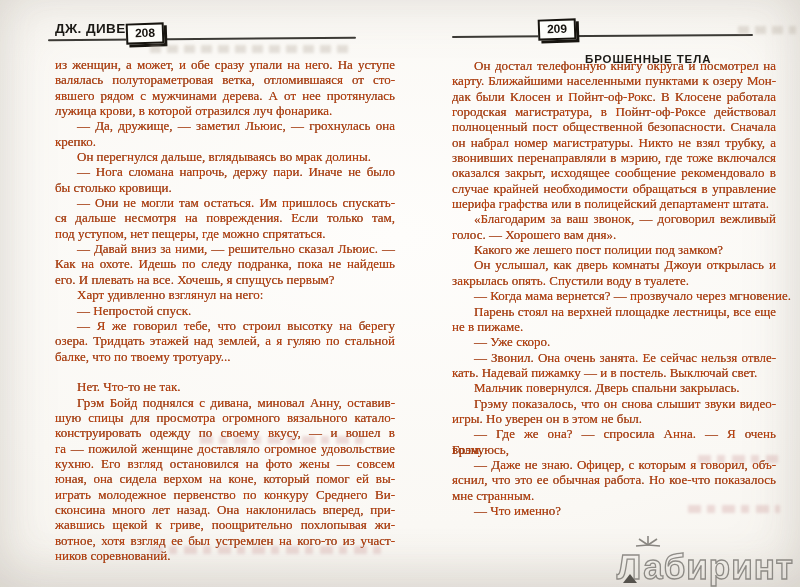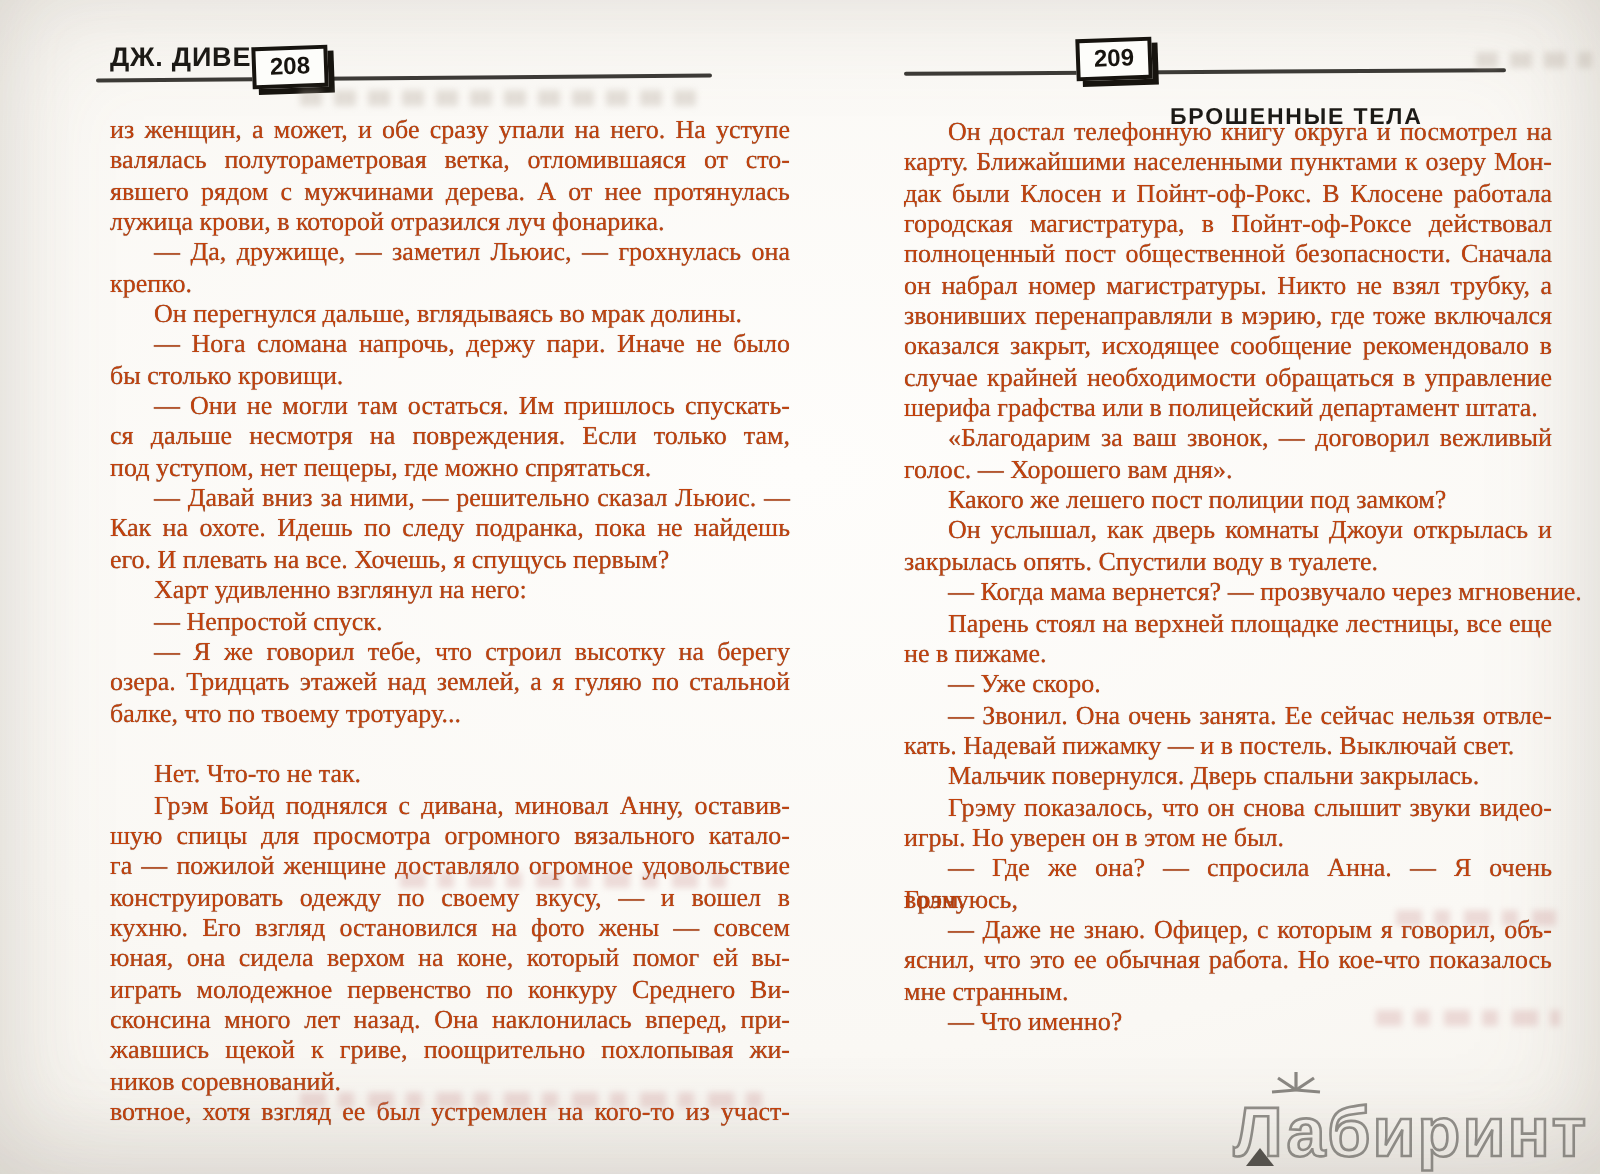--- a/index.html
+++ b/index.html
@@ -84,29 +84,29 @@
     <div class="line l">его. И плевать на все. Хочешь, я спущусь первым?</div>
     <div class="line pl">Харт удивленно взглянул на него:</div>
     <div class="line pl">— Непростой спуск.</div>
     <div class="line p">— Я же говорил тебе, что строил высотку на берегу</div>
     <div class="line n">озера. Тридцать этажей над землей, а я гуляю по стальной</div>
     <div class="line l">балке, что по твоему тротуару...</div>
     <div class="line br"></div>
     <div class="line pl">Нет. Что-то не так.</div>
     <div class="line p">Грэм Бойд поднялся с дивана, миновал Анну, оставив-</div>
     <div class="line n">шую спицы для просмотра огромного вязального катало-</div>
+    <div class="line n">конструировать одежду по своему вкусу, — и вошел в</div>
     <div class="line n">га — пожилой женщине доставляло огромное удовольствие</div>
-    <div class="line n">конструировать одежду по своему вкусу, — и вошел в</div>
     <div class="line n">кухню. Его взгляд остановился на фото жены — совсем</div>
     <div class="line n">юная, она сидела верхом на коне, который помог ей вы-</div>
     <div class="line n">играть молодежное первенство по конкуру Среднего Ви-</div>
     <div class="line n">сконсина много лет назад. Она наклонилась вперед, при-</div>
     <div class="line n">жавшись щекой к гриве, поощрительно похлопывая жи-</div>
+    <div class="line n">вотное, хотя взгляд ее был устремлен на кого-то из участ-</div>
     <div class="line l">ников соревнований.</div>
-    <div class="line n">вотное, хотя взгляд ее был устремлен на кого-то из участ-</div>
   </div>
 <div class="col col-right">
     <div class="line p">Он достал телефонную книгу округа и посмотрел на</div>
     <div class="line n">карту. Ближайшими населенными пунктами к озеру Мон-</div>
     <div class="line n">дак были Клосен и Пойнт-оф-Рокс. В Клосене работала</div>
     <div class="line n">городская магистратура, в Пойнт-оф-Роксе действовал</div>
     <div class="line n">полноценный пост общественной безопасности. Сначала</div>
     <div class="line n">он набрал номер магистратуры. Никто не взял трубку, а</div>
     <div class="line n">звонивших перенаправляли в мэрию, где тоже включался</div>
     <div class="line n">оказался закрыт, исходящее сообщение рекомендовало в</div>

